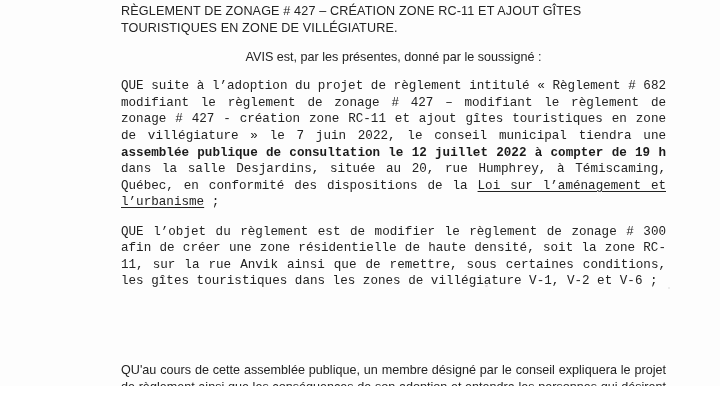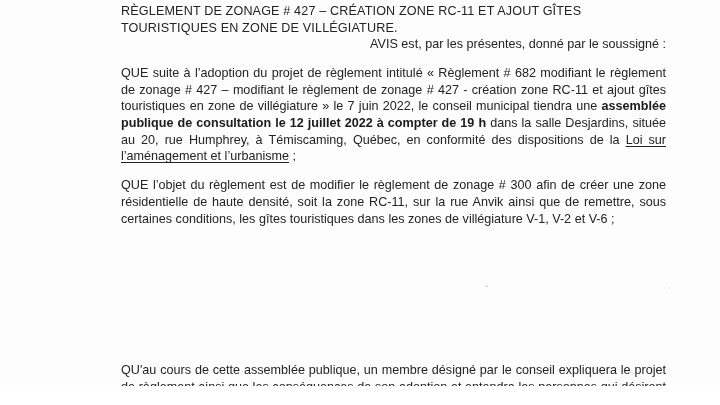--- a/index.html
+++ b/index.html
@@ -39,23 +39,25 @@
     margin: 0;
     color: #232323;
   }
   .title {
     margin-top: 3px;
     letter-spacing: 0.15px;
     text-align: left;
   }
   .para {
     margin-top: 12.5px;
+    font-family: Liberation Mono, monospace;
   }
   .para-avis {
-    text-align: right;
+    margin-top: 13px;
+    text-align: center;
   }
   
   b, strong {
     font-weight: bold;
     color: #1b1b1b;
   }
   .u {
     text-decoration: underline;
     text-underline-offset: 1.5px;
   }

